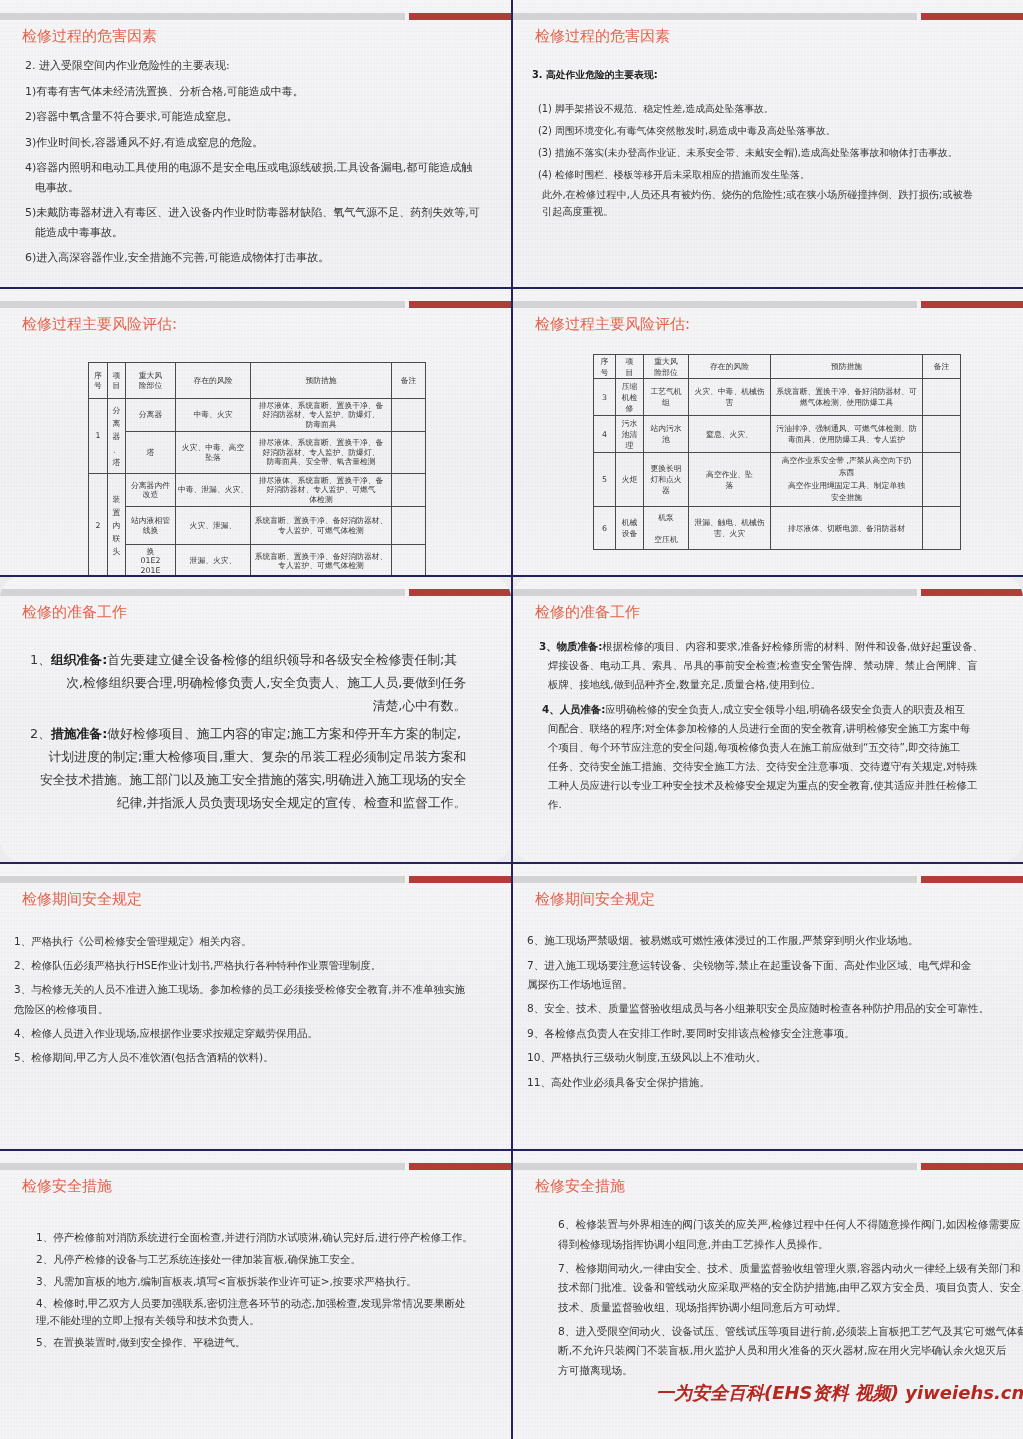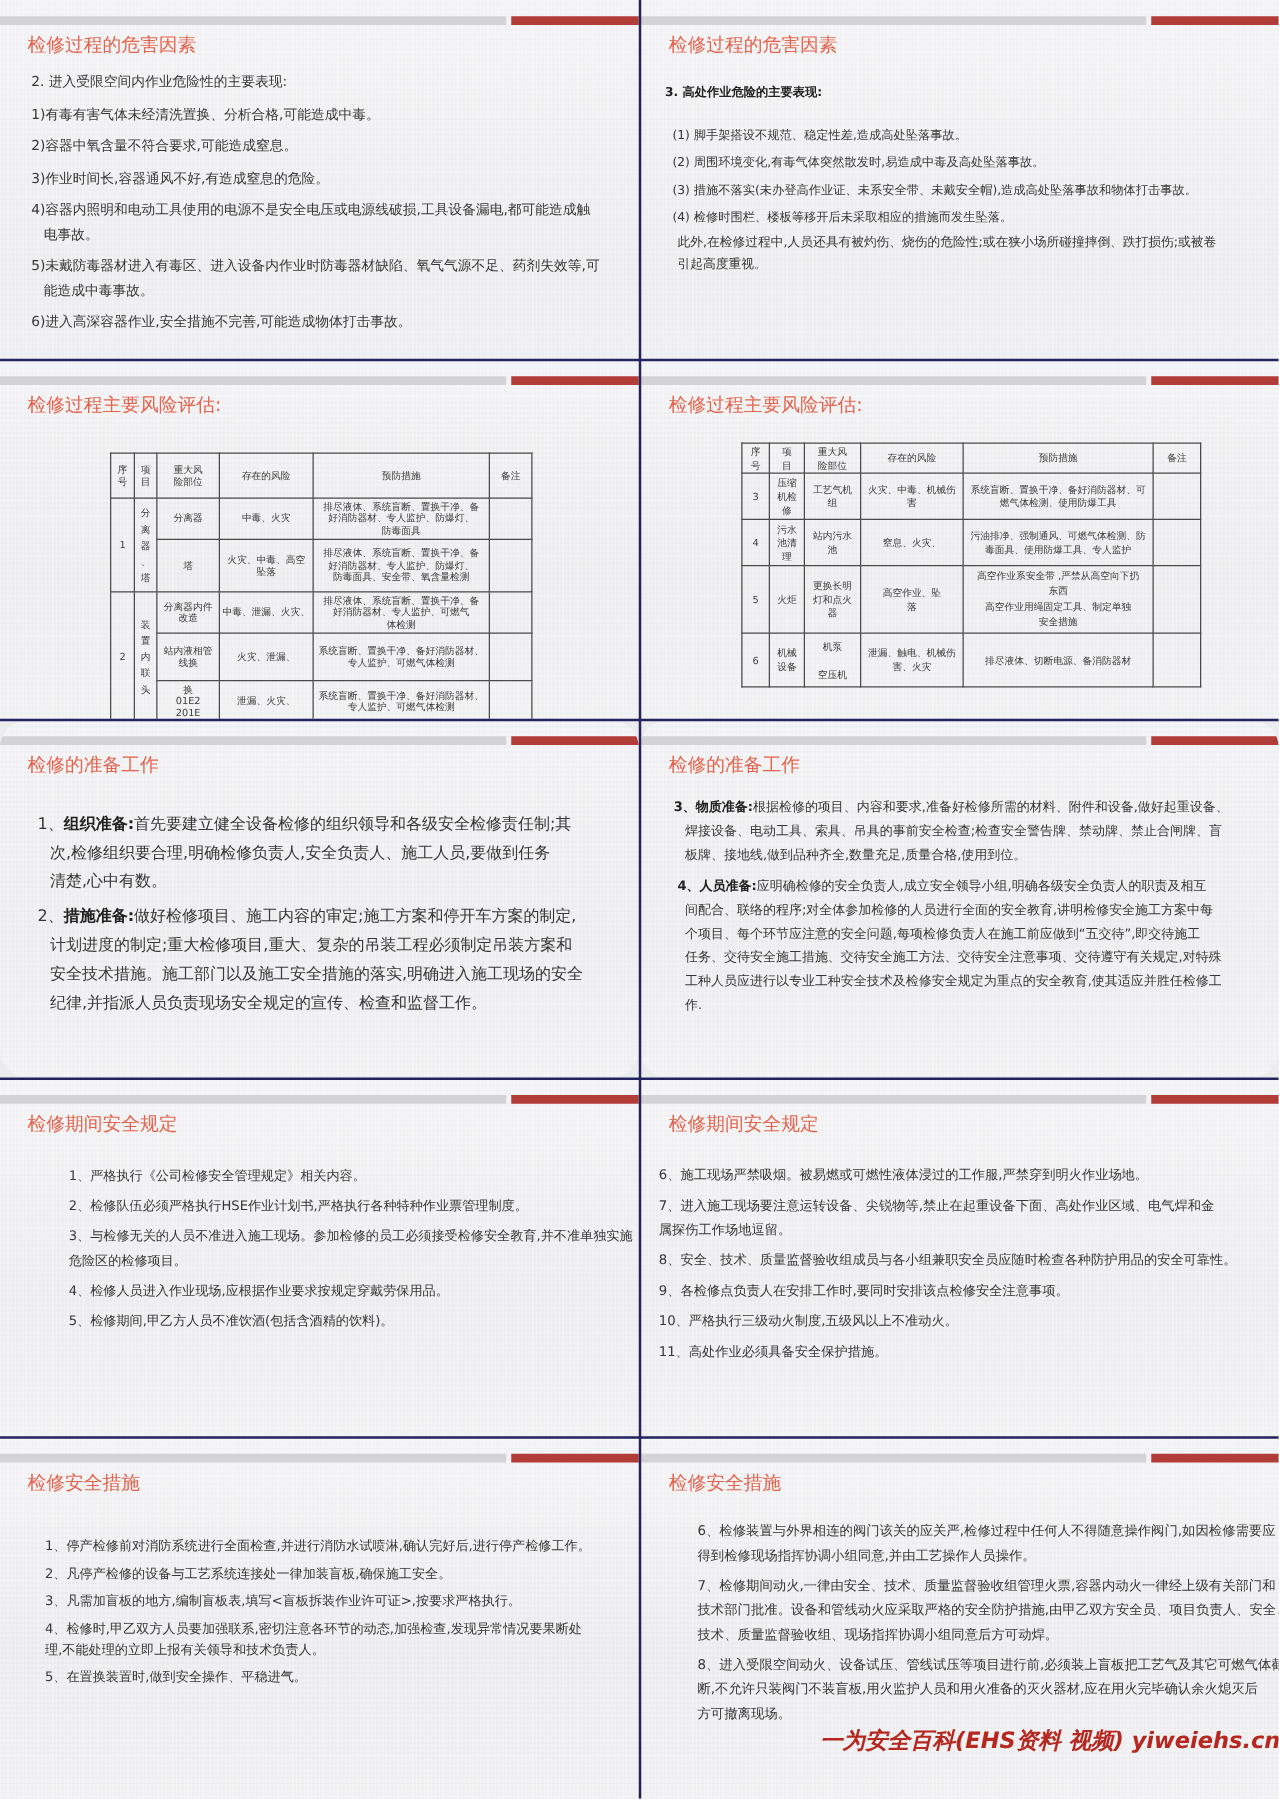--- a/index.html
+++ b/index.html
@@ -39,29 +39,29 @@
 
 .tbl{position:absolute;border-collapse:collapse;font-size:7.8px;color:#3a3a3a;table-layout:fixed;}
 .tbl td,.tbl th{border:1px solid #4a4a4a;padding:0;text-align:center;vertical-align:middle;white-space:pre;font-weight:normal;overflow:visible;}
 .t-left{left:88px;top:74px;width:337px;height:200px;line-height:9.5px;border:1.5px solid #333;}
 .t-right{left:81px;top:66px;width:367px;height:195px;line-height:11px;border:1.5px solid #333;}
 .t-left .vert{line-height:13px;}
 .t-right .loose{line-height:12.5px;}
 
 .s4 .content{left:30px;top:71.5px;font-size:12.8px;}
 .s4 .item{line-height:23px;margin-bottom:5px;}
-.s4 .cont{padding-left:10px;}
+.s4 .cont{padding-left:10px;text-align:right;}
 
 .s5 .content{left:27px;top:60.5px;font-size:10.4px;}
 .s5 .item{line-height:19px;margin-bottom:6px;}
 .s5 .cont{padding-left:9px;}
 .s5 .shift{padding-left:3px;}
 
 .s6 .content{left:14px;top:68px;font-size:10.5px;}
-.s6 .item{line-height:20px;margin-bottom:4px;margin-left:41px;}
+.s6 .item{line-height:20px;margin-bottom:4px;}
 
 .s7 .content{left:15px;top:68px;font-size:10.6px;}
 .s7 .item{line-height:19px;margin-bottom:5.5px;}
 
 .s8 .content{left:36px;top:78.5px;font-size:10.5px;}
 .s8 .item{line-height:17px;margin-bottom:5px;}
 
 .s9 .content{left:46px;top:65px;font-size:10.7px;}
 .s9 .item{line-height:19.5px;margin-bottom:4.5px;}
 .watermark{position:absolute;left:144px;top:232px;font-size:18px;line-height:22px;font-weight:bold;font-style:italic;color:#b5271f;white-space:nowrap;}

